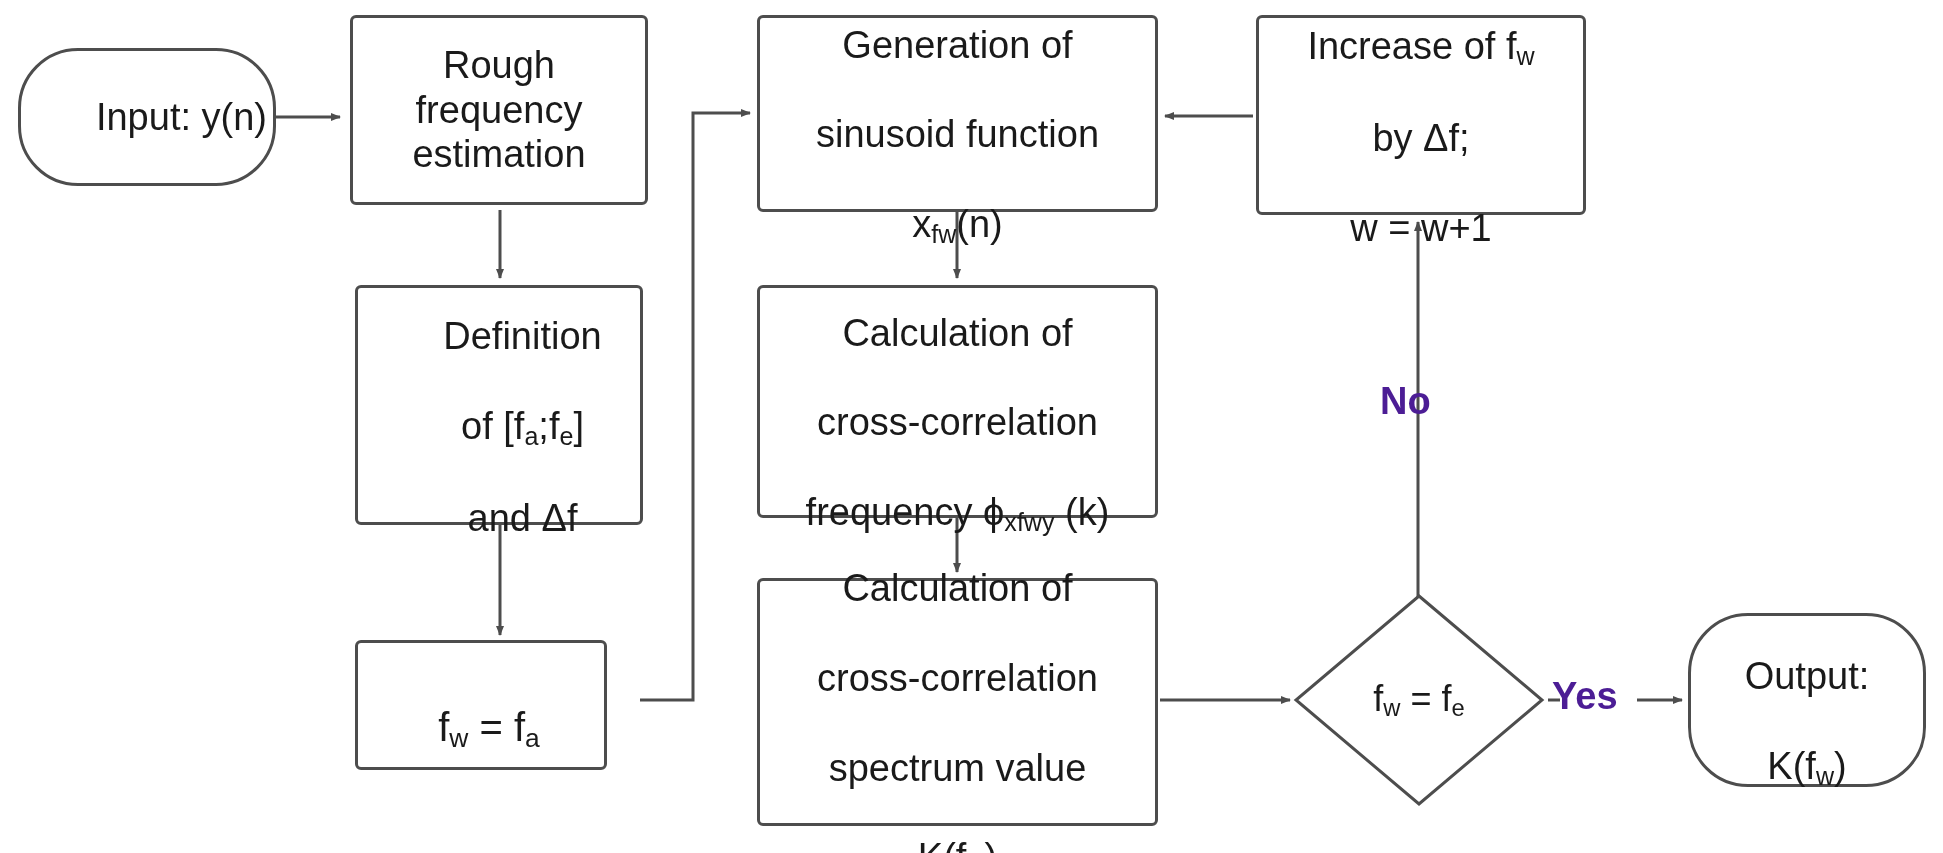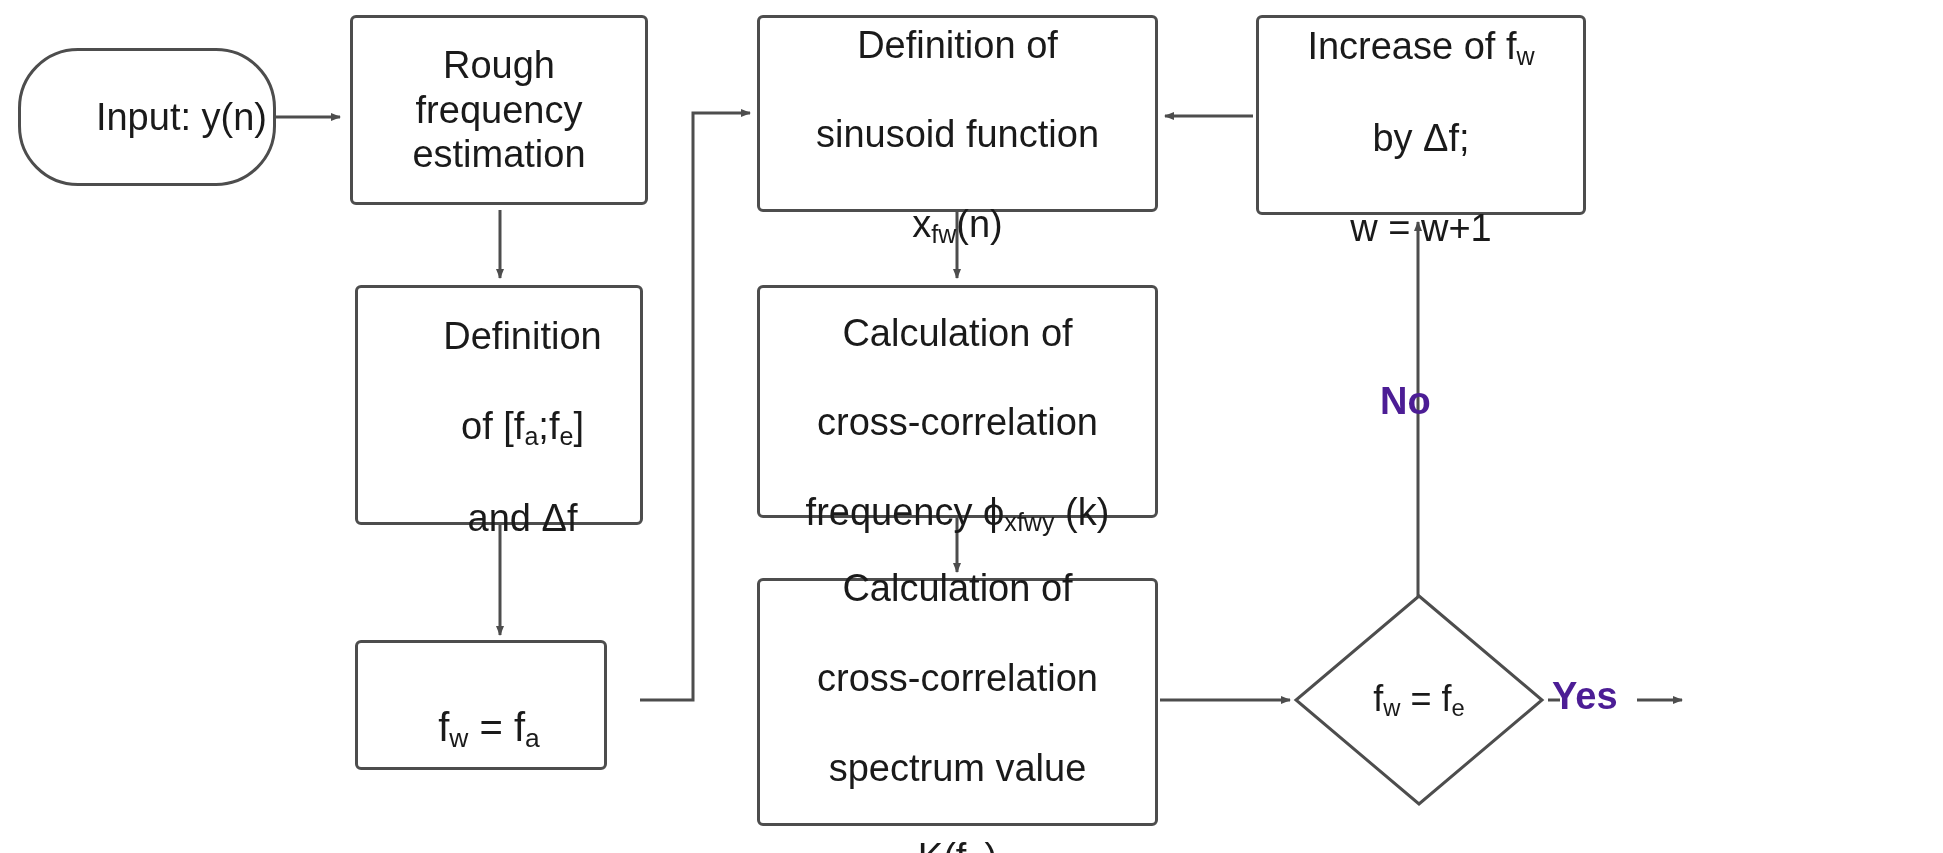--- a/index.html
+++ b/index.html
@@ -138,21 +138,21 @@
   </div>
 
   <div class="node rect" style="left:355px; top:640px; width:252px; height:130px; font-size:40px;padding-left:16px;">
     <span class="txt">
       <span>f</span><sub>w</sub><span> = f</span><sub>a</sub>
     </span>
   </div>
 
   <div class="node rect" style="left:757px; top:15px; width:401px; height:197px; font-size:38px;">
     <span class="txt">
-      <span>Definition of</span><br>
+      <span>Generation of</span><br>
       <span>sinusoid function</span><br>
       <span>x</span><sub>fw</sub><span>(n)</span>
     </span>
   </div>
 
   <div class="node rect" style="left:757px; top:285px; width:401px; height:233px; font-size:38px;">
     <span class="txt">
       <span>Calculation of</span><br>
       <span>cross-correlation</span><br>
       <span>frequency ϕ</span><sub>xfwy</sub><span> (k)</span>
@@ -180,17 +180,23 @@
     <svg width="258" height="220" viewBox="0 0 258 220">
       <polygon points="129,6 252,110 129,214 6,110" fill="#ffffff" stroke="#4d4d4d" stroke-width="3"></polygon>
     </svg>
     <div class="diamond-text" style="font-size:36px;">
       <span>
         <span>f</span><sub>w</sub><span> = f</span><sub>e</sub>
       </span>
     </div>
   </div>
 
+  <div class="node terminator" style="left:1688px; top:613px; width:238px; height:174px; font-size:38px;">
+    <span class="txt">
+      <span>Output:</span><br>
+      <span>K(f</span><sub>w</sub><span>)</span>
+    </span>
+  </div>
 
   <div class="label" style="left:1380px; top:380px; font-size:38px;">No</div>
   <div class="label" style="left:1552px; top:675px; font-size:38px;">Yes</div>
 
 </div>
 
 </body></html>

